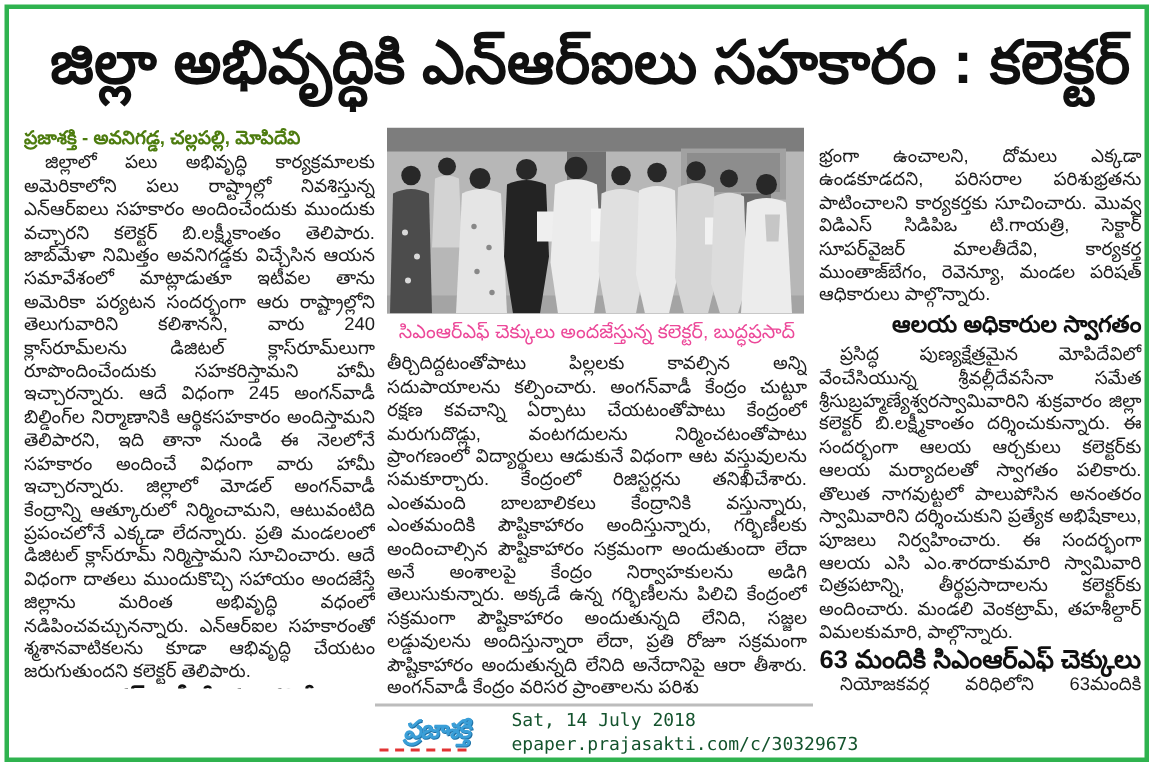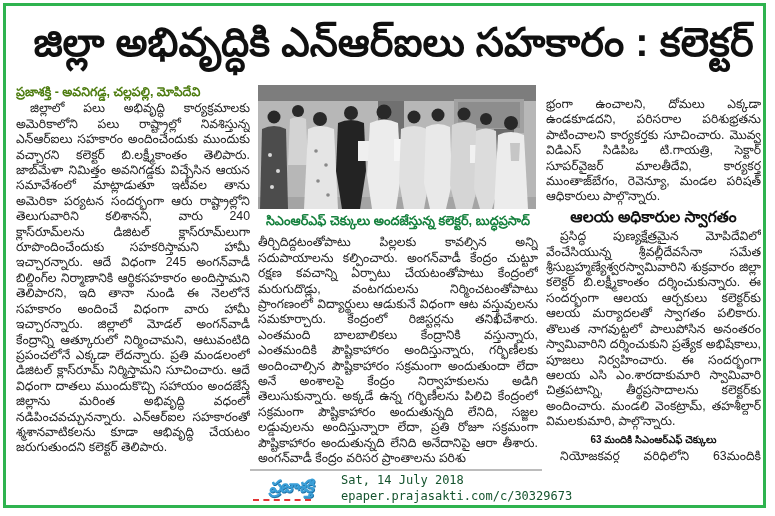--- a/index.html
+++ b/index.html
@@ -18,27 +18,27 @@
   }
   .col {
     position:absolute; top:85px; font-size:12.3px; line-height:15.4px;
     color:#1d1d1d; text-align:justify; overflow:hidden;
   }
   .col p { margin:0; text-indent:14px; }
   .col-left  { left:16px;  width:234px; height:374px; }
   .col-mid   { left:258px; width:280px; height:382px; }
   .col-right { left:546px; width:215px; height:378px; }
   .byline { font-weight:700; text-align:left; font-size:12.5px; color:#4d7c0f; margin:0 0 1px 0; }
-  .subhead { font-weight:700; text-align:center; font-size:10px; color:#111; margin:2px 0; }
-  .subhead-lg { font-size:15.5px; margin:4px 0 5px; }
+  .subhead { font-weight:700; text-align:center; font-size:17px; color:#111; margin:2px 0; }
+  .subhead-lg { font-size:15.5px; margin:4px 0 5px;text-align:right; }
   .photo-frame {
     width:278px; height:124px; background:#9a9a9a; overflow:hidden;
     filter:grayscale(100%) contrast(0.96);
   }
-  .caption { font-weight:700; text-align:center; font-size:12.8px; color:#15803d; margin:4px 0 7px; }
+  .caption { font-weight:400; text-align:center; font-size:12.8px; color:#ec4899; margin:4px 0 7px; }
   .footer-sep {
     position:absolute; left:250px; top:469px; width:292px; height:0;
     border-top:2px solid #bcbcbc;
   }
   .logo-box { position:absolute; left:245px; top:476px; width:92px; height:34px;text-align:center; }
   .logo-text {
     display:block; color:#3a9fd8; font-weight:700; font-style:italic;
     font-size:17px; line-height:22px; letter-spacing:-1px;
     text-shadow:0.6px 0.6px 0 #1f6fa3; white-space:nowrap;
   }

